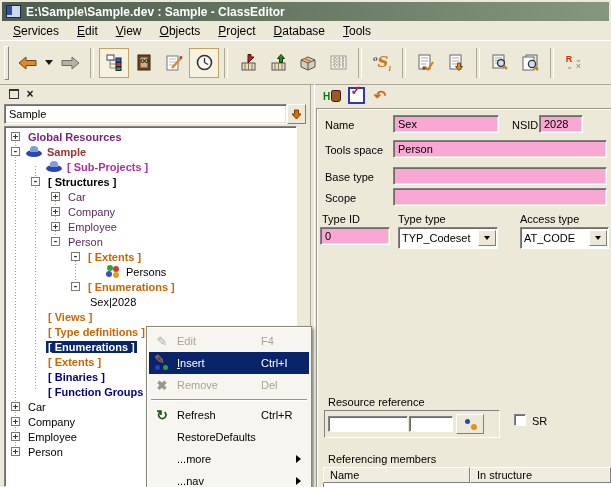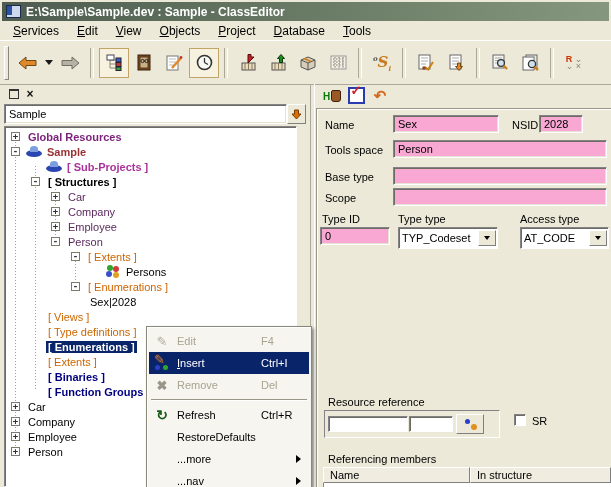--- a/index.html
+++ b/index.html
@@ -57,21 +57,21 @@
   .trow{display:flex;align-items:center;height:15px;white-space:nowrap;}
   .tgl{width:7px;height:7px;box-sizing:content-box;border:1px solid #7b7b6b;background:#fff;
     font:bold 9px/7px "DejaVu Sans Mono",monospace;text-align:center;color:#333;margin:0 6px 0 0;flex:none;}
   .sp{width:15px;flex:none;}
   .tlabel{padding:0 2px;}
   .c-purpleB{color:#7a1f7a;font-weight:bold;}
   .c-maroonB{color:#993333;font-weight:bold;}
   .c-magentaB{color:#aa3399;font-weight:bold;}
   .c-blackB{color:#000;font-weight:bold;}
   .c-purple{color:#5a2a5e;}
-  .c-orangeB{color:#cc6600;font-weight:normal;}
+  .c-orangeB{color:#cc6600;font-weight:bold;}
   .c-navyB{color:#000080;font-weight:bold;}
   .c-plain{color:#000;}
   .sel-row .tlabel{background:#0a246a;color:#fff;font-weight:bold;}
   .proj-ico{position:relative;width:16px;height:11px;margin-right:3px;flex:none;}
   .proj-ico::before{content:"";position:absolute;left:0;bottom:0;width:16px;height:7px;border-radius:50%;background:#2a46b0;}
   .proj-ico::after{content:"";position:absolute;left:4px;top:0;width:8px;height:6px;border-radius:50% 50% 0 0;background:#7d9fe0;}
   .persons-ico{position:relative;width:14px;height:13px;flex:none;margin-right:4px;}
   .persons-ico i{position:absolute;width:6px;height:6px;border-radius:50%;}
   
   #splitter{position:absolute;left:310px;top:84px;width:3px;height:403px;border-left:1px solid #aca899;border-right:1px solid #fff;}

